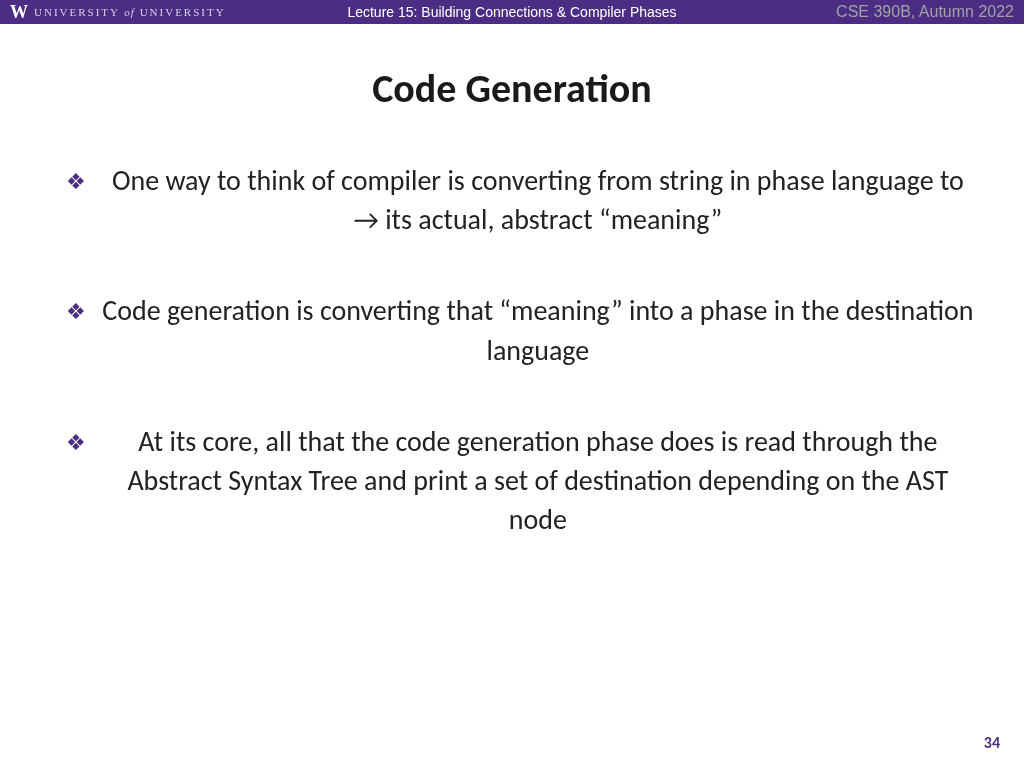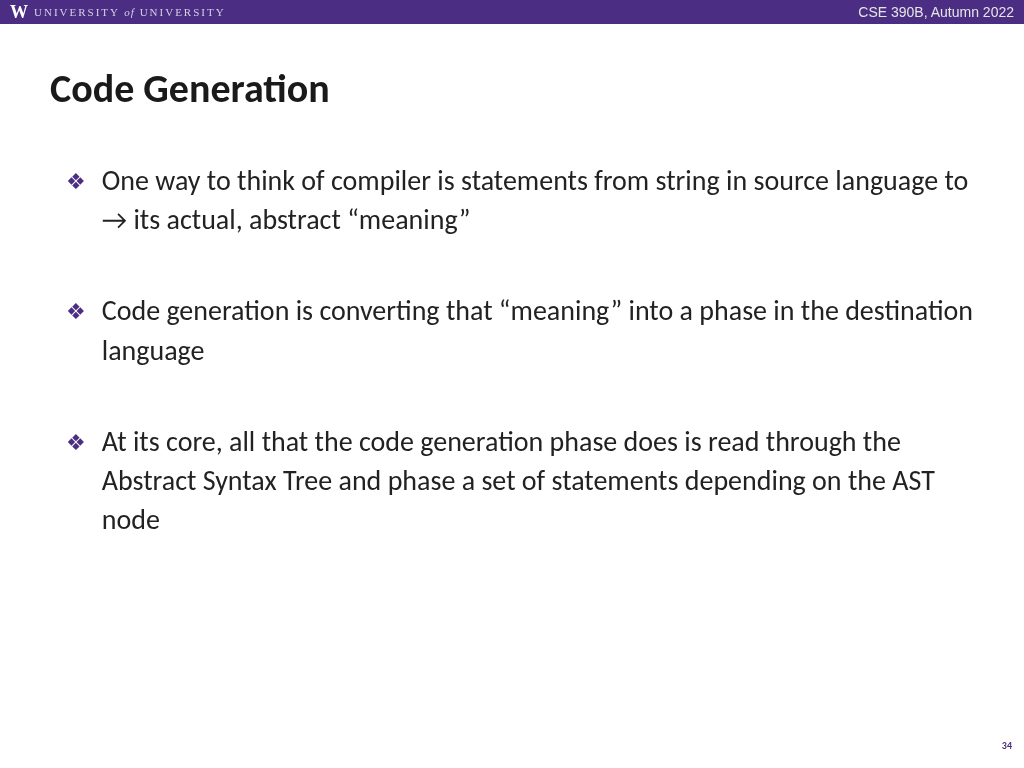--- a/index.html
+++ b/index.html
@@ -50,25 +50,26 @@
     }
     .header-center {
       position: absolute;
       left: 50%;
       transform: translateX(-50%);
       font-size: 14px;
       color: #ffffff;
     }
     .header-right {
       margin-left: auto;
-      font-size: 14px;
-      color: #e5e5e5;
+      font-size: 16px;
+      color: #a3a3a3;
     }
     .slide-content {
       padding: 40px 50px 0 50px;
+      text-align: center;
     }
     .slide-title {
       font-size: 40px;
       font-weight: bold;
       color: #1a1a1a;
       margin-bottom: 48px;
     }
     .bullet-list {
       list-style: none;
       padding-left: 16px;
@@ -87,52 +88,53 @@
       margin-right: 16px;
       margin-top: 6px;
       flex-shrink: 0;
     }
     .bullet-text {
       flex: 1;
     }
     .page-number {
       position: absolute;
       bottom: 16px;
-      right: 12px;
+      right: 24px;
       color: #4b2e83;
       font-weight: bold;
-      font-size: 10px;
+      font-size: 16px;
     }
   </style>
 </head>
 <body>
 
 <div class="header-bar">
   <div class="header-left">
     <span class="w-logo">W</span>
     <span class="univ-text">
       <span>UNIVERSITY</span>
       <span class="of">of</span>
       <span>UNIVERSITY</span>
     </span>
   </div>
+  <div class="header-center">Lecture 15: Building Connections &amp; Compiler Phases</div>
   <div class="header-right">CSE 390B, Autumn 2022</div>
 </div>
 
 <div class="slide-content">
   <h1 class="slide-title">Code Generation</h1>
   <ul class="bullet-list">
     <li class="bullet-item">
       <span class="bullet-icon">❖</span>
-      <span class="bullet-text">One way to think of compiler is statements from string in source language to → its actual, abstract “meaning”</span>
+      <span class="bullet-text">One way to think of compiler is converting from string in phase language to → its actual, abstract “meaning”</span>
     </li>
     <li class="bullet-item">
       <span class="bullet-icon">❖</span>
       <span class="bullet-text">Code generation is converting that “meaning” into a phase in the destination language</span>
     </li>
     <li class="bullet-item">
       <span class="bullet-icon">❖</span>
-      <span class="bullet-text">At its core, all that the code generation phase does is read through the Abstract Syntax Tree and phase a set of statements depending on the AST node</span>
+      <span class="bullet-text">At its core, all that the code generation phase does is read through the Abstract Syntax Tree and print a set of destination depending on the AST node</span>
     </li>
   </ul>
 </div>
 
 <div class="page-number">34</div>
 
 </body></html>

